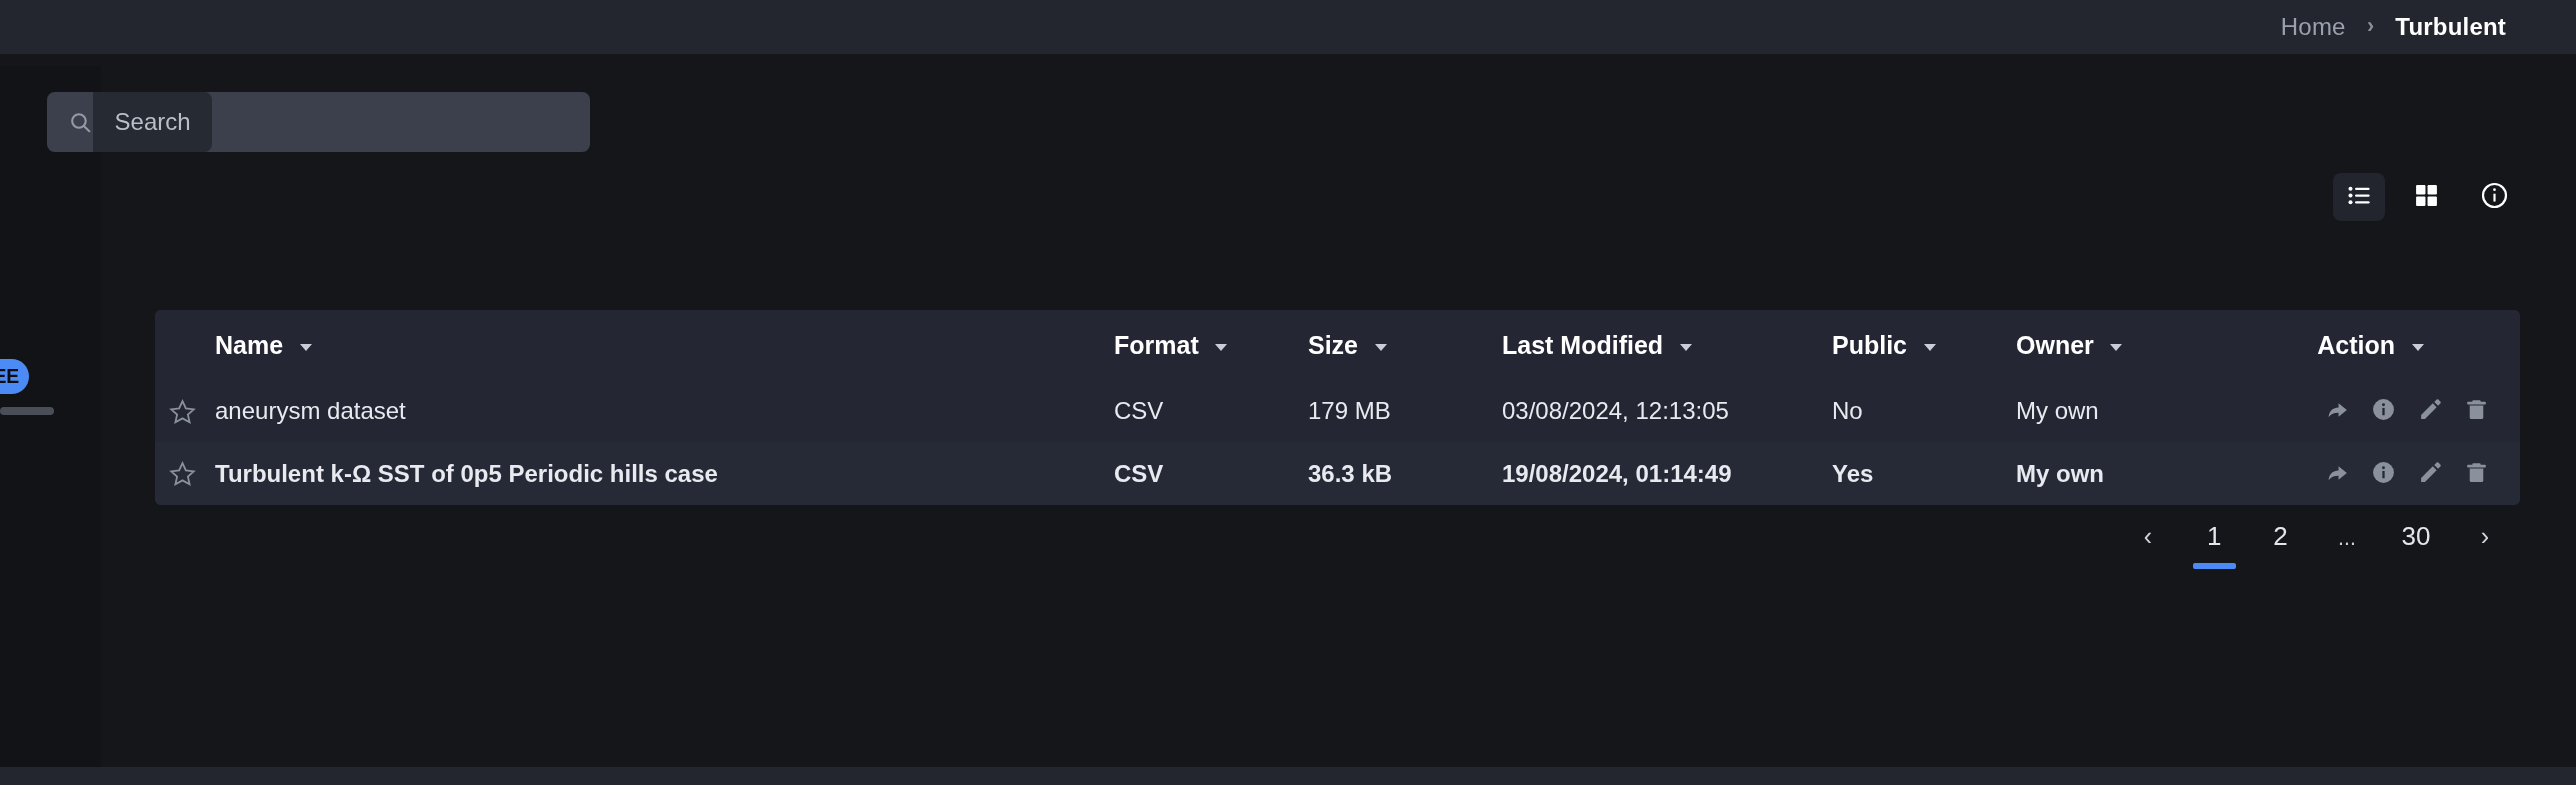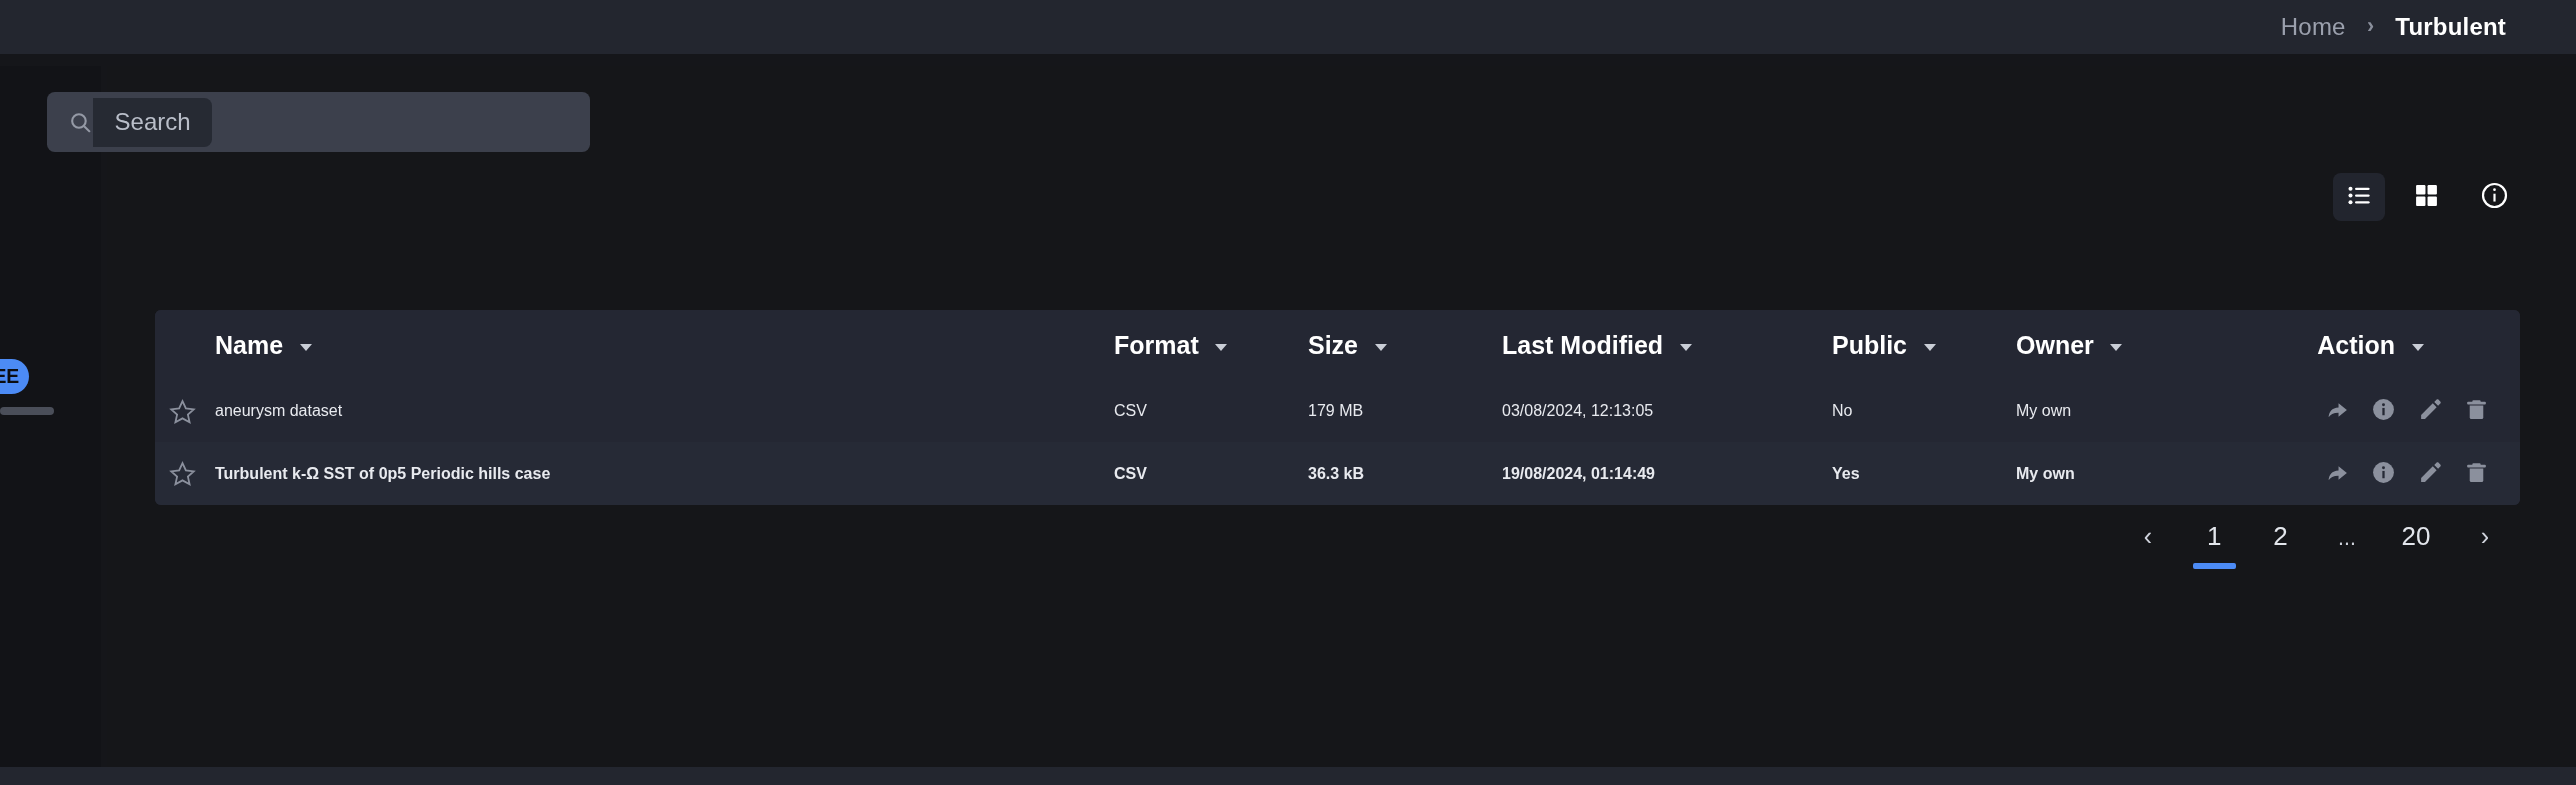--- a/index.html
+++ b/index.html
@@ -65,21 +65,21 @@
     display: flex; align-items: center;
   }
   .search-icon { margin-left: 21.3px; display: flex; opacity: .75; }
   .search-input {
     flex: 1; background: transparent; border: none; outline: none;
     color: #cfd3dc; font-family: "Liberation Sans", sans-serif;
     font-size: 24px; text-align: right; padding-right: 13.6px;
   }
   .search-input::placeholder { color: #a8adb9; }
   .search-btn {
-    height: 49px; padding: 0 21.3px;
+    height: 60px; padding: 0 21.3px;
     background: #262a33; border: none; border-radius: 0 7.8px 7.8px 0;
     color: #b9bec9; font-family: "Liberation Sans", sans-serif;
     font-size: 24px; cursor: pointer;
   }
 
   
   .viewtoggles {
     position: absolute; right: 56px; top: 173px;
     display: flex; align-items: center; gap: 15.5px;
   }
@@ -107,21 +107,21 @@
     white-space: nowrap;
   }
   .caret {
     display: inline-block; margin-left: 9.7px;
     border-left: 6.8px solid transparent; border-right: 6.8px solid transparent;
     border-top: 7.8px solid #c9cdd6; vertical-align: middle;
   }
   tbody tr { background: #242733; }
   tbody tr.alt { background: #262a36; font-weight: bold; }
   tbody td {
-    color: #e8eaef; font-size: 16px; padding: 17.4px 0; vertical-align: middle;
+    color: #e8eaef; font-size: 24px; padding: 17.4px 0; vertical-align: middle;
     white-space: nowrap;
   }
   .c-star { width: 60px; padding-left: 13.6px !important; }
   .c-name { }
   .c-format { width: 194px; }
   .c-size  { width: 194px; }
   .c-mod   { width: 330px; }
   .c-public{ width: 184px; }
   .c-owner { width: 252px; }
   .c-action{ width: 252px; }
@@ -359,19 +359,19 @@
         </tr>
       </tbody>
     </table>
   </div>
 
   <div class="pagination">
     <button class="pg arrow">‹</button>
     <button class="pg active">1</button>
     <button class="pg">2</button>
     <span class="pg ellipsis">...</span>
-    <button class="pg">20</button>
+    <button class="pg">30</button>
     <button class="pg arrow">›</button>
   </div>
 
   <div class="bottom-strip"></div>
 </div>
 
 
 </body></html>

